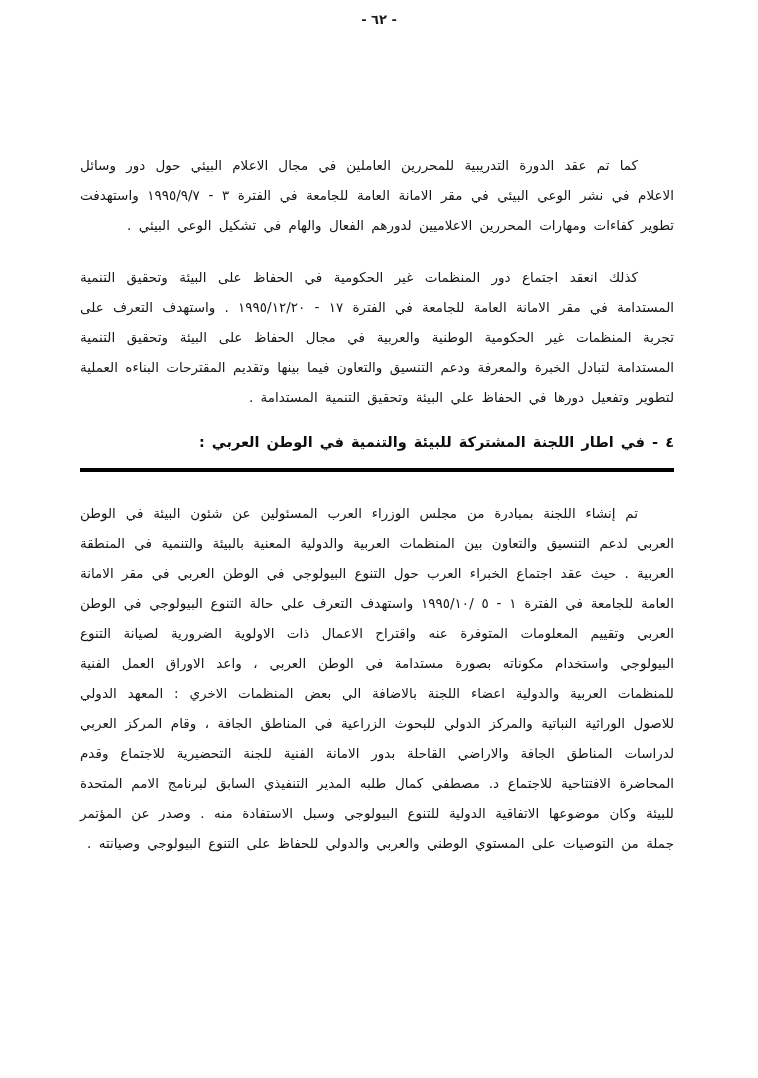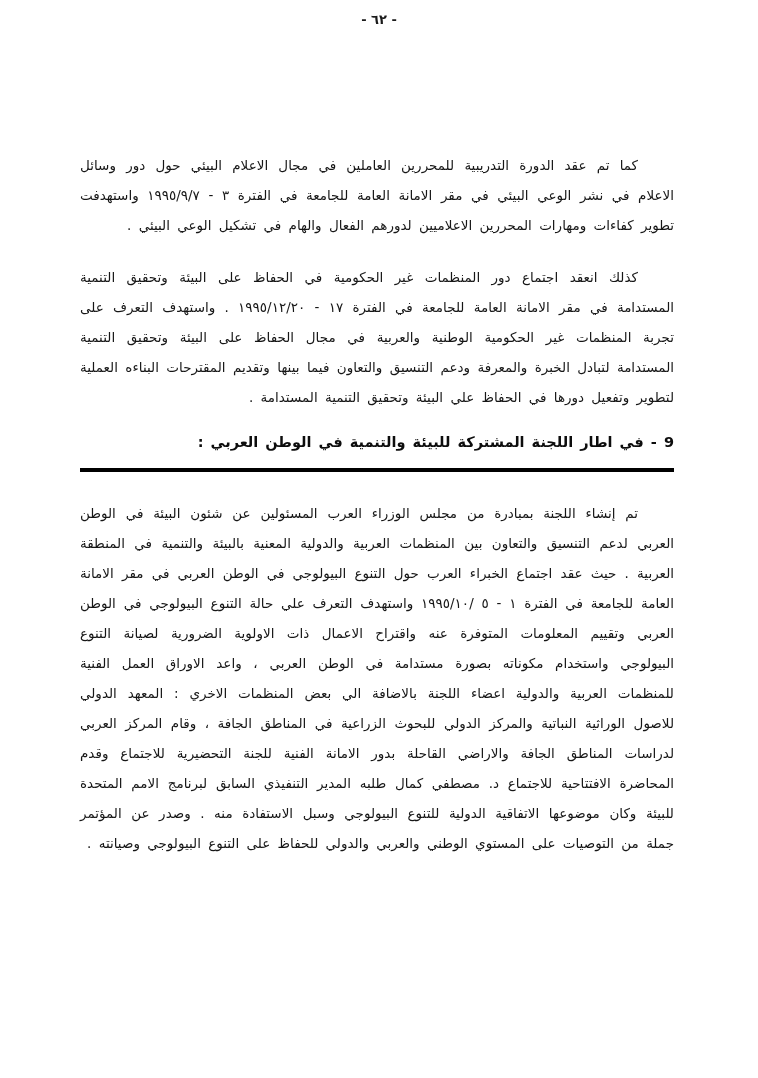--- a/index.html
+++ b/index.html
@@ -64,21 +64,21 @@
 <div class="page">
 
   <div class="page-number">- ٦٢ -</div>
 
   <div class="content" dir="rtl">
 
     <p class="para">كما تم عقد الدورة التدريبية للمحررين العاملين في مجال الاعلام البيئي حول دور وسائل الاعلام في نشر الوعي البيئي في مقر الامانة العامة للجامعة في الفترة ٣ - ١٩٩٥/٩/٧ واستهدفت تطوير كفاءات ومهارات المحررين الاعلاميين لدورهم الفعال والهام في تشكيل الوعي البيئي .</p>
 
     <p class="para">كذلك انعقد اجتماع دور المنظمات غير الحكومية في الحفاظ على البيئة وتحقيق التنمية المستدامة في مقر الامانة العامة للجامعة في الفترة ١٧ - ١٩٩٥/١٢/٢٠ . واستهدف التعرف على تجربة المنظمات غير الحكومية الوطنية والعربية في مجال الحفاظ على البيئة وتحقيق التنمية المستدامة لتبادل الخبرة والمعرفة ودعم التنسيق والتعاون فيما بينها وتقديم المقترحات البناءه العملية لتطوير وتفعيل دورها في الحفاظ علي البيئة وتحقيق التنمية المستدامة .</p>
 
-    <h2 class="section-heading">9 - في اطار اللجنة المشتركة للبيئة والتنمية في الوطن العربي :</h2>
+    <h2 class="section-heading">٤ - في اطار اللجنة المشتركة للبيئة والتنمية في الوطن العربي :</h2>
 
     <div class="heading-rule"></div>
 
     <p class="para body-para">تم إنشاء اللجنة بمبادرة من مجلس الوزراء العرب المسئولين عن شئون البيئة في الوطن العربي لدعم التنسيق والتعاون بين المنظمات العربية والدولية المعنية بالبيئة والتنمية في المنطقة العربية . حيث عقد اجتماع الخبراء العرب حول التنوع البيولوجي في الوطن العربي في مقر الامانة العامة للجامعة في الفترة ١ - ٥ /١٩٩٥/١٠ واستهدف التعرف علي حالة التنوع البيولوجي في الوطن العربي وتقييم المعلومات المتوفرة عنه واقتراح الاعمال ذات الاولوية الضرورية لصيانة التنوع البيولوجي واستخدام مكوناته بصورة مستدامة في الوطن العربي ، واعد الاوراق العمل الفنية للمنظمات العربية والدولية اعضاء اللجنة بالاضافة الي بعض المنظمات الاخري : المعهد الدولي للاصول الوراثية النباتية والمركز الدولي للبحوث الزراعية في المناطق الجافة ، وقام المركز العربي لدراسات المناطق الجافة والاراضي القاحلة بدور الامانة الفنية للجنة التحضيرية للاجتماع وقدم المحاضرة الافتتاحية للاجتماع د. مصطفي كمال طلبه المدير التنفيذي السابق لبرنامج الامم المتحدة للبيئة وكان موضوعها الاتفاقية الدولية للتنوع البيولوجي وسبل الاستفادة منه . وصدر عن المؤتمر جملة من التوصيات على المستوي الوطني والعربي والدولي للحفاظ على التنوع البيولوجي وصيانته .</p>
 
   </div>
 
 </div>
 
 </body></html>

